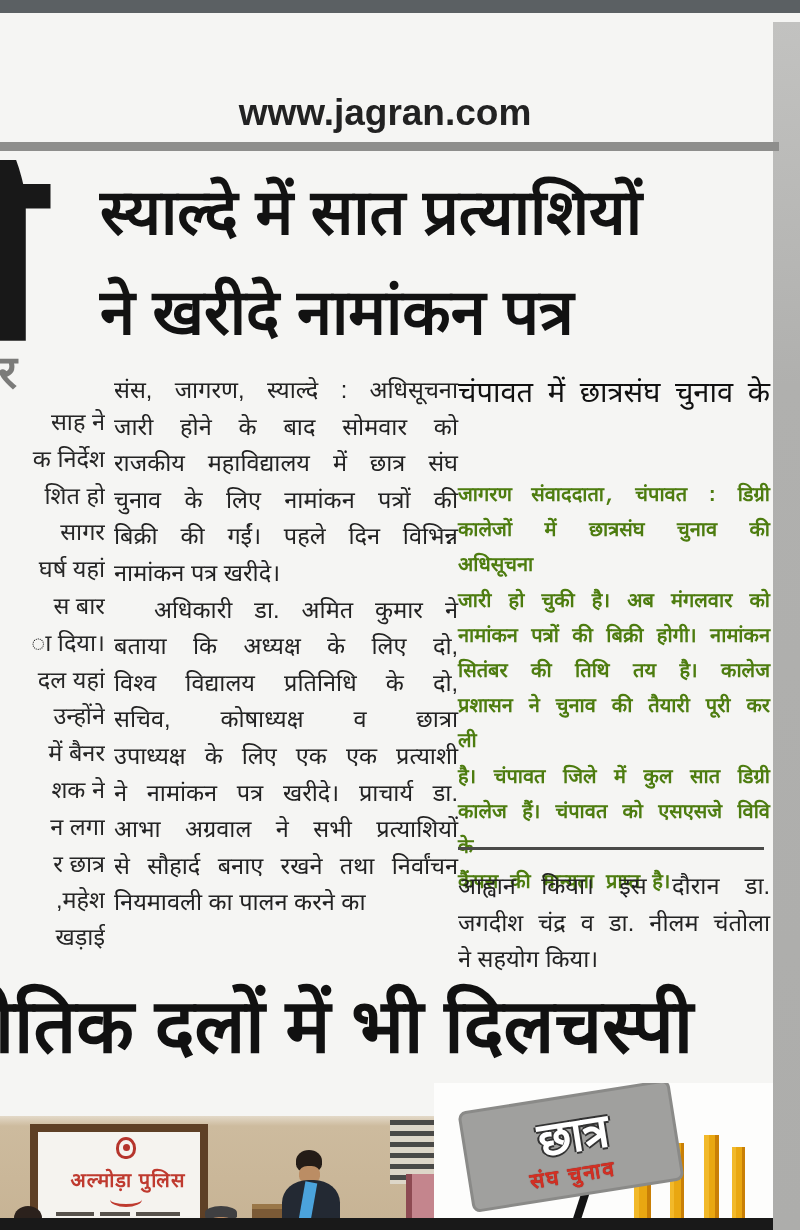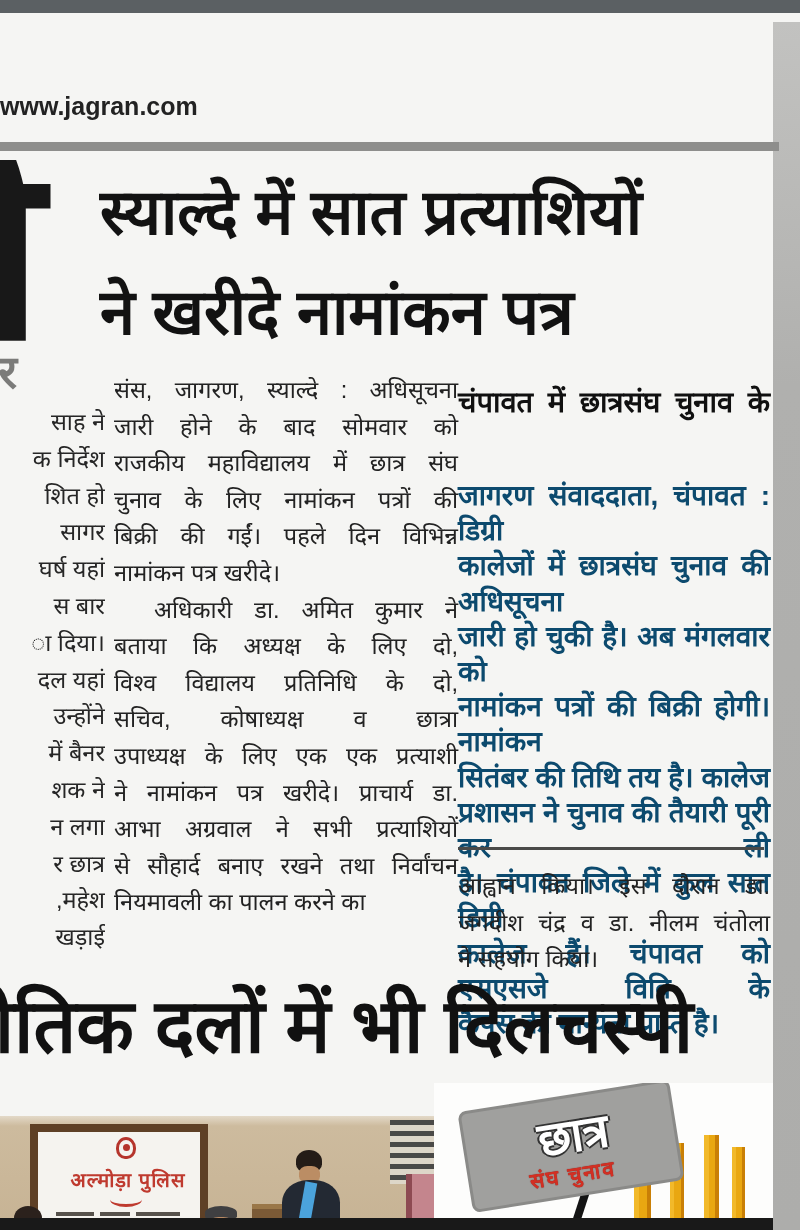--- a/index.html
+++ b/index.html
@@ -7,22 +7,22 @@
     width:800px;height:1230px;position:relative;overflow:hidden;
     background:#f5f5f3;
     font-family:"Liberation Sans","DejaVu Sans",sans-serif;
     color:#1c1c1c;
   }
   .abs{position:absolute;}
   
   .topbar{left:0;top:0;width:800px;height:13px;background:#5b6063;}
   .right-strip{left:773px;top:22px;width:27px;height:1208px;
     background:linear-gradient(180deg,#c2c2c0 0%,#b0b0ae 30%,#adadab 100%);}
-  .site-url{left:0;top:92px;width:770px;text-align:left;
-    font-size:25px;font-weight:700;color:#222;letter-spacing:0px;}
+  .site-url{left:0;top:92px;width:770px;text-align:center;
+    font-size:37px;font-weight:700;color:#222;letter-spacing:0px;}
   .top-rule{left:0;top:142px;width:779px;height:9px;background:#8e8e8c;}
   
   .left-glyph-clip{left:0;top:160px;width:66px;height:262px;overflow:hidden;}
   .left-glyph-clip .inner{position:absolute;left:-152px;top:-38px;
     font-size:240px;line-height:1.1;font-weight:700;color:#181818;white-space:nowrap;}
   .left-subhead-clip{left:0;top:346px;width:34px;height:56px;overflow:hidden;}
   .left-subhead-clip .inner{position:absolute;left:-40px;top:0;
     font-size:46px;line-height:52px;font-weight:600;color:#7b7b79;white-space:nowrap;}
   .left-frags{left:18px;top:404px;width:87px;height:555px;overflow:hidden;direction:rtl;}
   .left-frags div{white-space:nowrap;font-size:23.5px;line-height:36.8px;
@@ -32,23 +32,23 @@
   .main-headline div{font-size:63px;line-height:100px;font-weight:700;color:#121212;white-space:nowrap;}
   
   .mid-col{left:114px;top:372px;width:344px;}
   .mid-col .jline{font-size:23.5px;line-height:36.6px;font-weight:500;color:#222;}
   .para2 > div:first-child{padding-left:40px;}
   
   .jline{text-align:justify;text-align-last:justify;}
   .jline.last{text-align-last:left;}
   
   .side-head{left:458px;top:370px;width:312px;}
-  .side-head div{font-size:29px;line-height:45px;font-weight:700;color:#101010;margin-top:10px;}
+  .side-head div{font-size:29px;line-height:45px;font-weight:400;color:#101010;}
   .side-body1{left:458px;top:478px;width:312px;}
-  .side-body1 .jline{font-size:28px;line-height:35.2px;font-weight:600;color:#0c4a6e;}
+  .side-body1 .jline{font-size:20px;line-height:35.2px;font-weight:600;color:#4d7c0f;font-family:Liberation Mono, monospace;}
   .side-divider{left:458px;top:847px;width:306px;height:3px;background:#4a4a48;}
   .side-body2{left:458px;top:868px;width:312px;}
   .side-body2 .jline{font-size:23.5px;line-height:36.6px;font-weight:500;color:#222;}
   
   .bottom-headline-clip{left:0;top:972px;width:770px;height:112px;overflow:hidden;}
   .bottom-headline-clip .inner{position:absolute;left:-47px;top:0;
     font-size:75px;line-height:108px;font-weight:700;color:#111;white-space:nowrap;}
   
   .photo{left:0;top:1116px;width:434px;height:114px;overflow:hidden;
     background:linear-gradient(180deg,#e3d9c8 0,#cdbb9e 10px,#c7b394 100%);}

